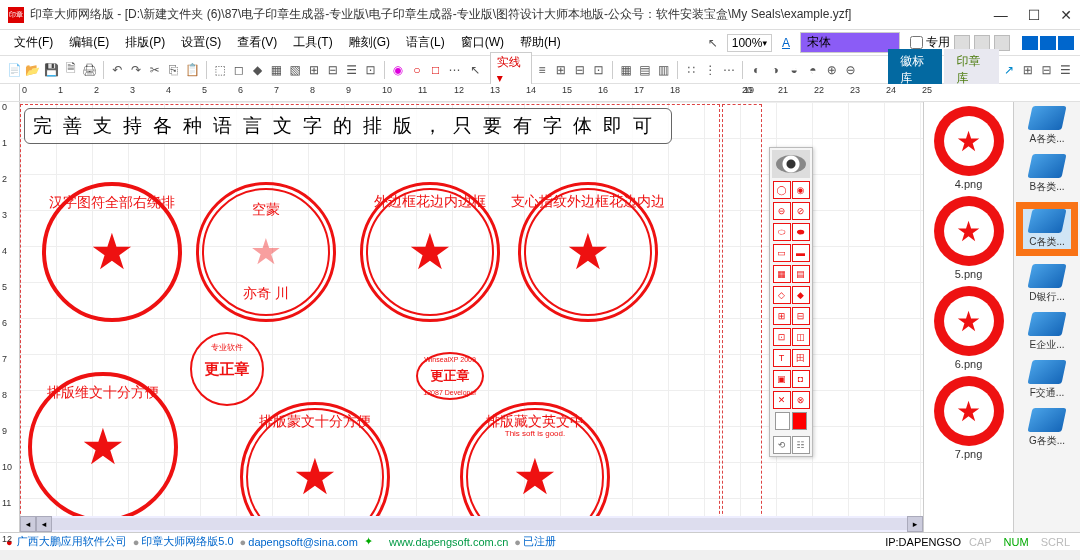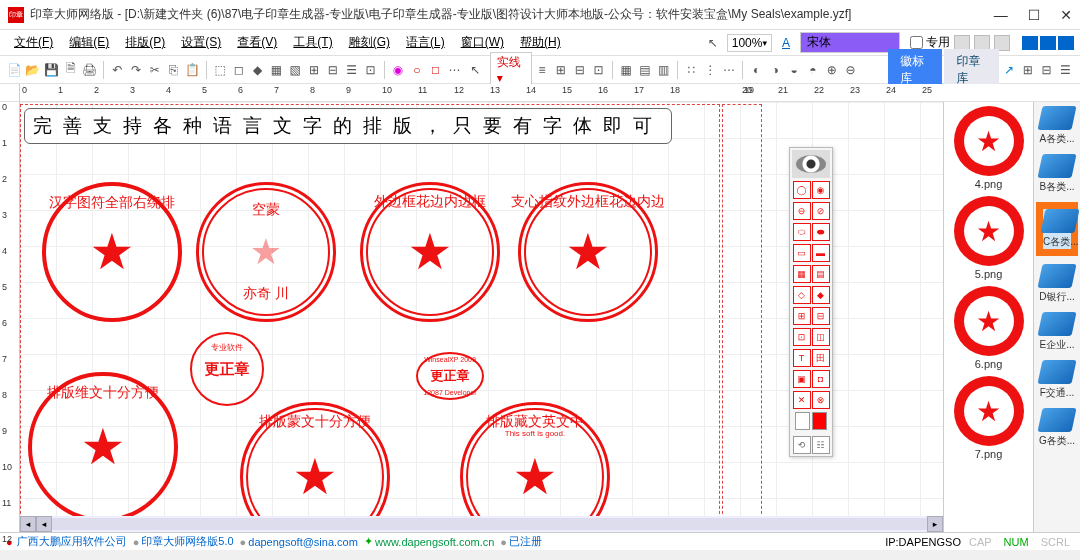--- a/index.html
+++ b/index.html
@@ -7,36 +7,36 @@
 
 
 .titlebar { height: 30px; background: #fff; display: flex; align-items: center; padding: 0 8px; border-bottom: 1px solid #ddd; }
 .app-icon { width: 16px; height: 16px; background: #d00; margin-right: 6px; font-size: 7px; color: #fff; display: flex; align-items: center; justify-content: center; }
 .title-text { flex: 1; font-size: 12px; color: #333; white-space: nowrap; overflow: hidden; }
 .win-controls { display: flex; gap: 20px; margin-left: auto; color: #333; }
 .win-btn { cursor: pointer; font-size: 14px; }
 
 
 .menubar { height: 26px; background: #fff; display: flex; align-items: center; padding: 0 6px; border-bottom: 1px solid #e0e0e0; }
-.menu-item { padding: 3px 8px; cursor: pointer; font-size: 12px; text-decoration: underline; }
+.menu-item { padding: 3px 8px; cursor: pointer; font-size: 12px; }
 .menu-right { margin-left: auto; display: flex; align-items: center; gap: 4px; }
 .zoom-box { display: flex; align-items: center; border: 1px solid #ccc; padding: 1px 4px; background: #fff; }
 .font-select { border: 1px solid #ccc; padding: 1px 6px; background: #8b5cf6; min-width: 100px; }
 .checkbox-label { display: flex; align-items: center; gap: 3px; margin-left: 6px; }
 .small-icon { width: 16px; height: 16px; background: #ddd; border: 1px solid #bbb; }
 .mdi-controls { display: flex; gap: 2px; margin-left: 8px; }
 .mdi-btn { width: 16px; height: 14px; background: #0066cc; cursor: pointer; }
 
 
 .toolbar { height: 28px; background: #fff; display: flex; align-items: center; padding: 0 6px; gap: 2px; border-bottom: 1px solid #e0e0e0; }
 .tb-btn { width: 20px; height: 20px; display: flex; align-items: center; justify-content: center; cursor: pointer; font-size: 12px; color: #555; border-radius: 2px; }
 .tb-sep { width: 1px; height: 18px; background: #ccc; margin: 0 3px; }
 .line-style { border: 1px solid #ccc; padding: 1px 6px; background: #fff; margin-left: 4px; color: #d00; }
-.tab-btn { padding: 4px 12px; cursor: pointer; background: #e8e8f0; color: #0c4a6e; }
-.tab-btn.active { background: #3b82f6; color: #fff; }
+.tab-btn { padding: 4px 12px; cursor: pointer; background: #e8e8f0; color: #4d7c0f; }
+.tab-btn.active { background: #0369a1; color: #fff; }
 
 
 .main { display: flex; height: calc(100% - 30px - 26px - 56px - 18px); }
 .left-ruler { width: 20px; background: #fff; border-right: 1px solid #ccc; position: relative; }
 .left-ruler .tick { position: absolute; left: 2px; font-size: 9px; color: #333; }
 .canvas-area { flex: 1; position: relative; background: #fff; overflow: hidden; }
 .top-ruler { height: 18px; background: #fff; border-bottom: 1px solid #ccc; position: relative; }
 .top-ruler .tick { position: absolute; top: 1px; font-size: 9px; color: #333; }
 .grid-bg { position: absolute; top: 0; left: 0; right: 0; bottom: 0; 
   background-image: linear-gradient(#eee 1px, transparent 1px), linear-gradient(90deg, #eee 1px, transparent 1px);
@@ -67,35 +67,35 @@
 
 
 .gallery { width: 90px; background: #fff; border-left: 1px solid #ccc; overflow-y: auto; padding: 4px; }
 .gallery-item { margin-bottom: 6px; text-align: center; }
 .gallery-thumb { width: 70px; height: 70px; margin: 0 auto 2px; border-radius: 50%; background: #e11; position: relative; display: flex; align-items: center; justify-content: center; }
 .gallery-thumb::after { content: ""; width: 50px; height: 50px; background: #fff; border-radius: 50%; position: absolute; }
 .gallery-thumb .emblem { position: relative; z-index: 1; color: #e11; font-size: 28px; }
 .gallery-label { font-size: 11px; color: #333; }
 
 
-.sidebar-r { width: 47px; background: #f4f4f4; border-left: 1px solid #ccc; padding: 4px 2px; }
+.sidebar-r { width: 67px; background: #f4f4f4; border-left: 1px solid #ccc; padding: 4px 2px; }
 .sb-item { text-align: center; margin-bottom: 8px; cursor: pointer; }
 .sb-thumb { width: 34px; height: 24px; margin: 0 auto 2px; background: linear-gradient(135deg, #4aa3e8, #1566b8); border-radius: 3px; transform: skewX(-12deg); }
 .sb-label { font-size: 10px; color: #333; white-space: nowrap; }
 .sb-item.active { background: #d0e5f5; border: 7px solid #f97316; }
 
 
 .hscroll { height: 16px; background: #eef; display: flex; align-items: center; }
 .hscroll-btn { width: 16px; height: 16px; background: #ccd; border: 1px solid #aab; cursor: pointer; font-size: 9px; display:flex; align-items:center; justify-content:center; }
 .hscroll-track { flex: 1; height: 12px; background: #dde; }
 
 
 .statusbar { height: 18px; background: #fff; display: flex; align-items: center; padding: 0 6px; font-size: 11px; border-top: 1px solid #ccc; }
 .status-link { color: #0066cc; margin-right: 4px; }
-.status-link.green { color: #009944; }
+.status-link.green { color: #009944; margin-left: 14px; }
 .status-sep { color: #999; margin: 0 2px; }
 .status-right { margin-left: auto; display: flex; gap: 4px; align-items: center; }
 .status-ind { padding: 0 4px; color: #0a0; }
 .status-ind.off { color: #bbb; }
 </style>
 </head>
 <body>
 
 <div class="titlebar">
   <div class="app-icon">印章</div>

